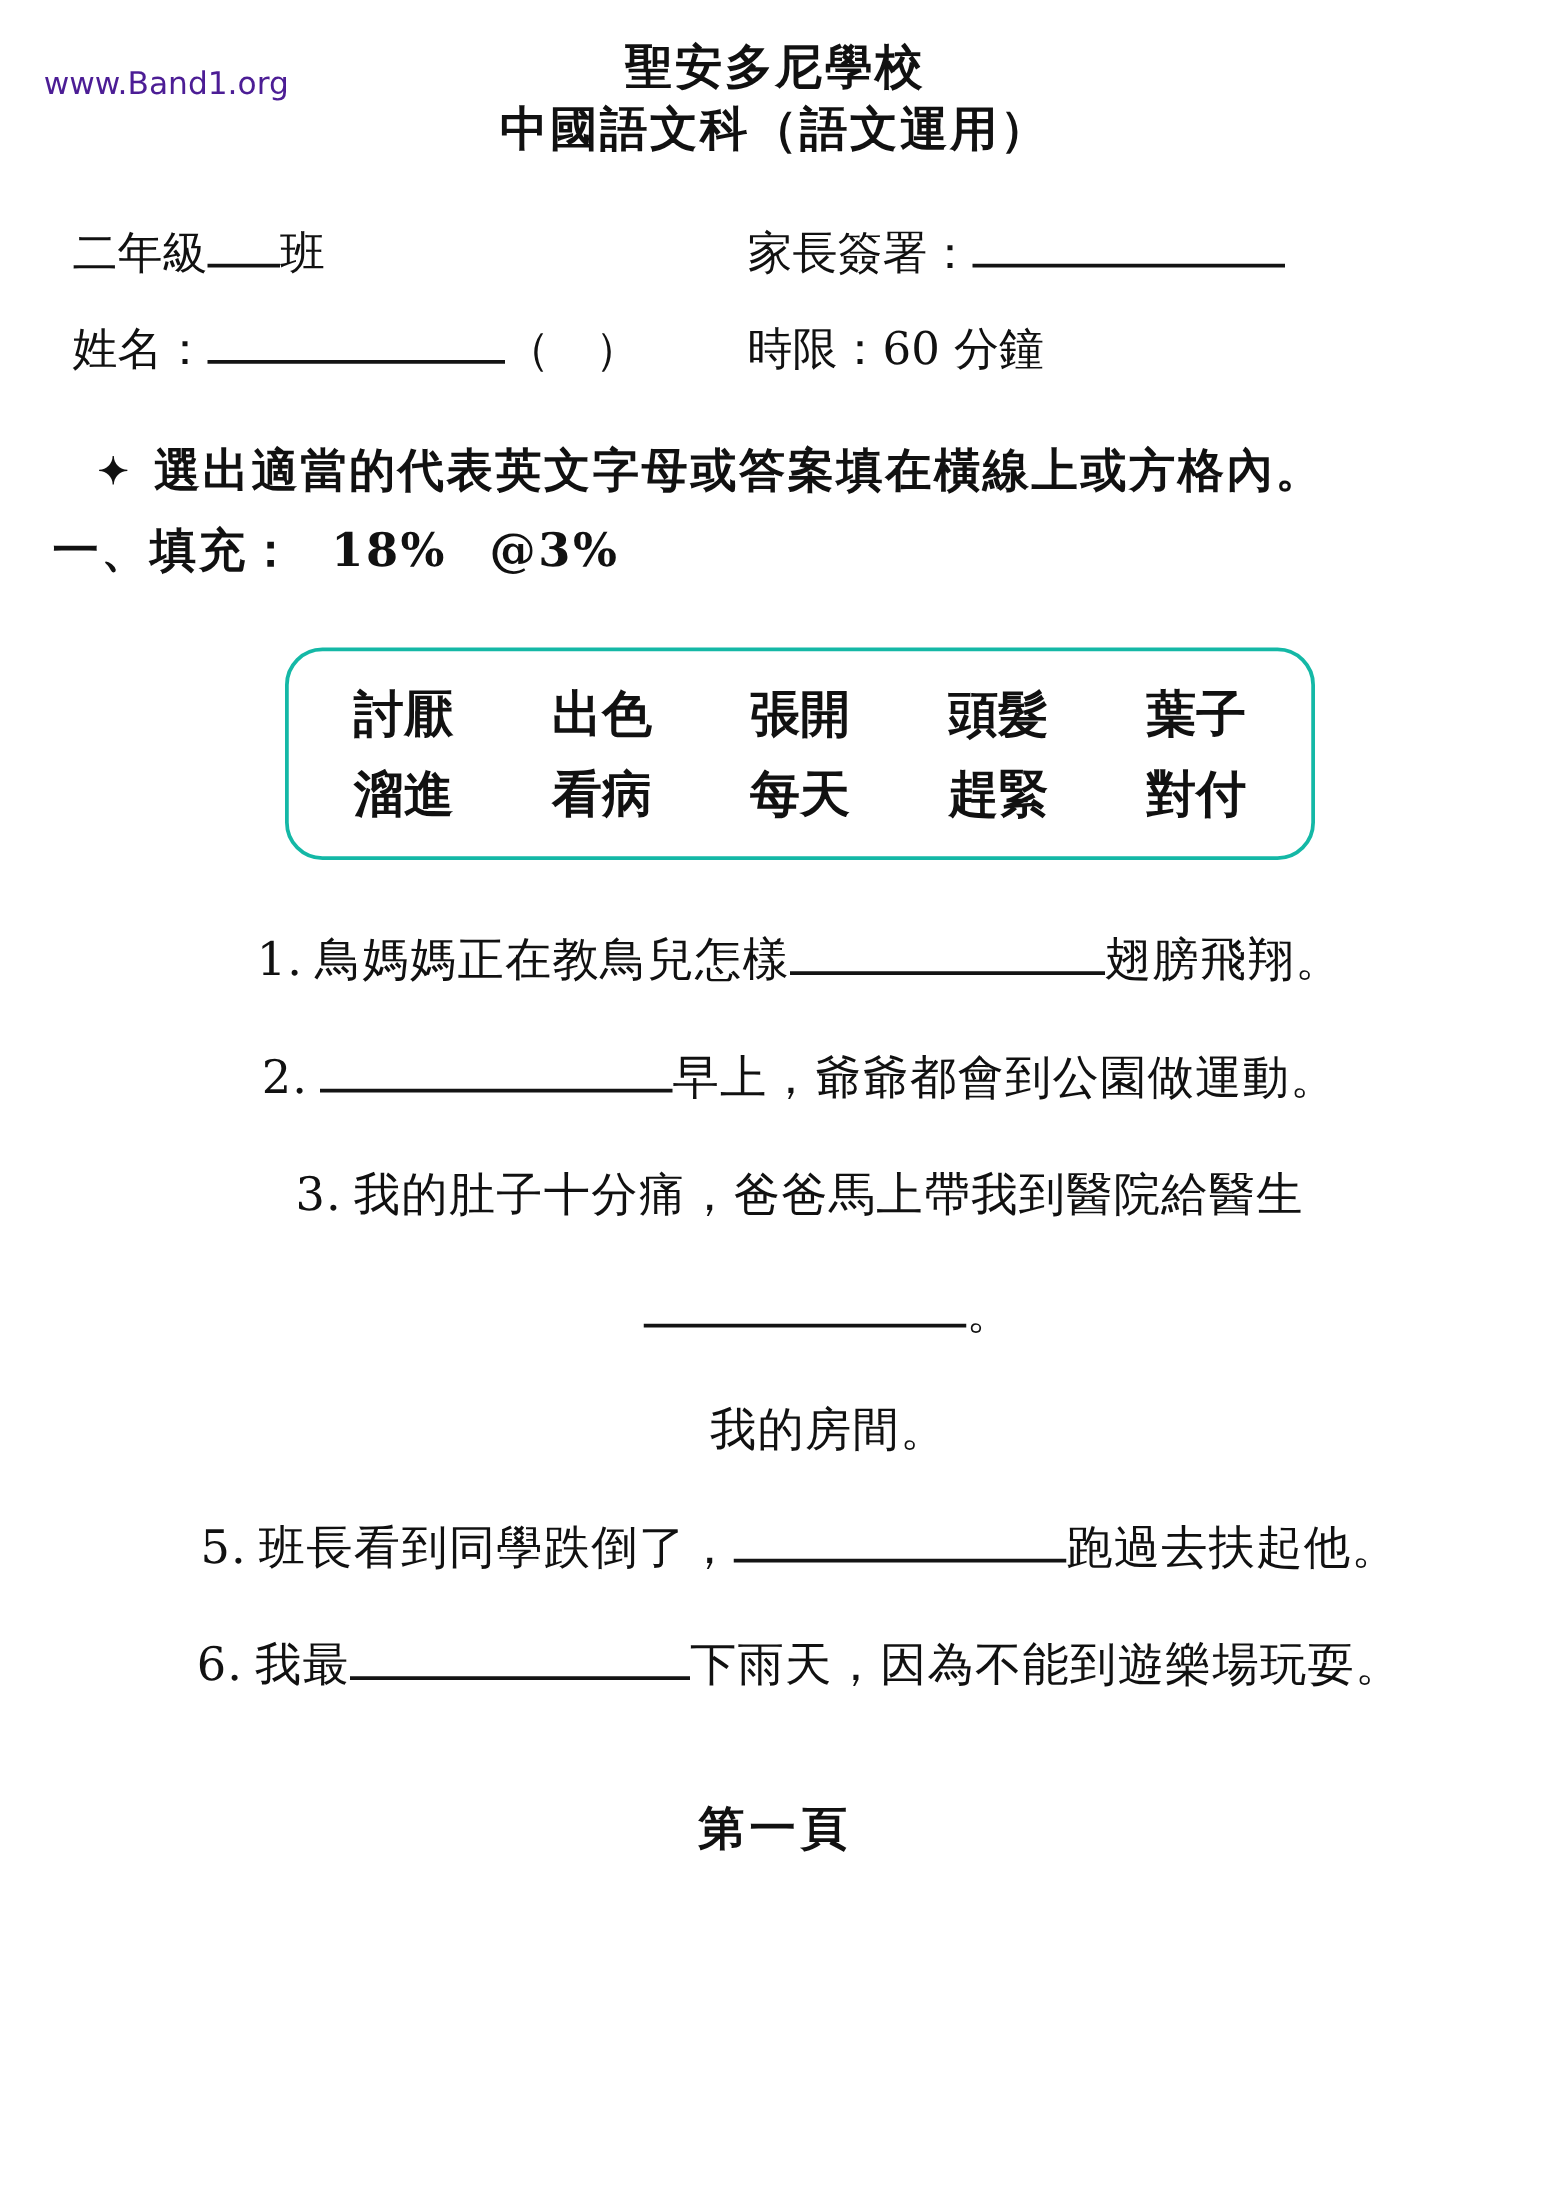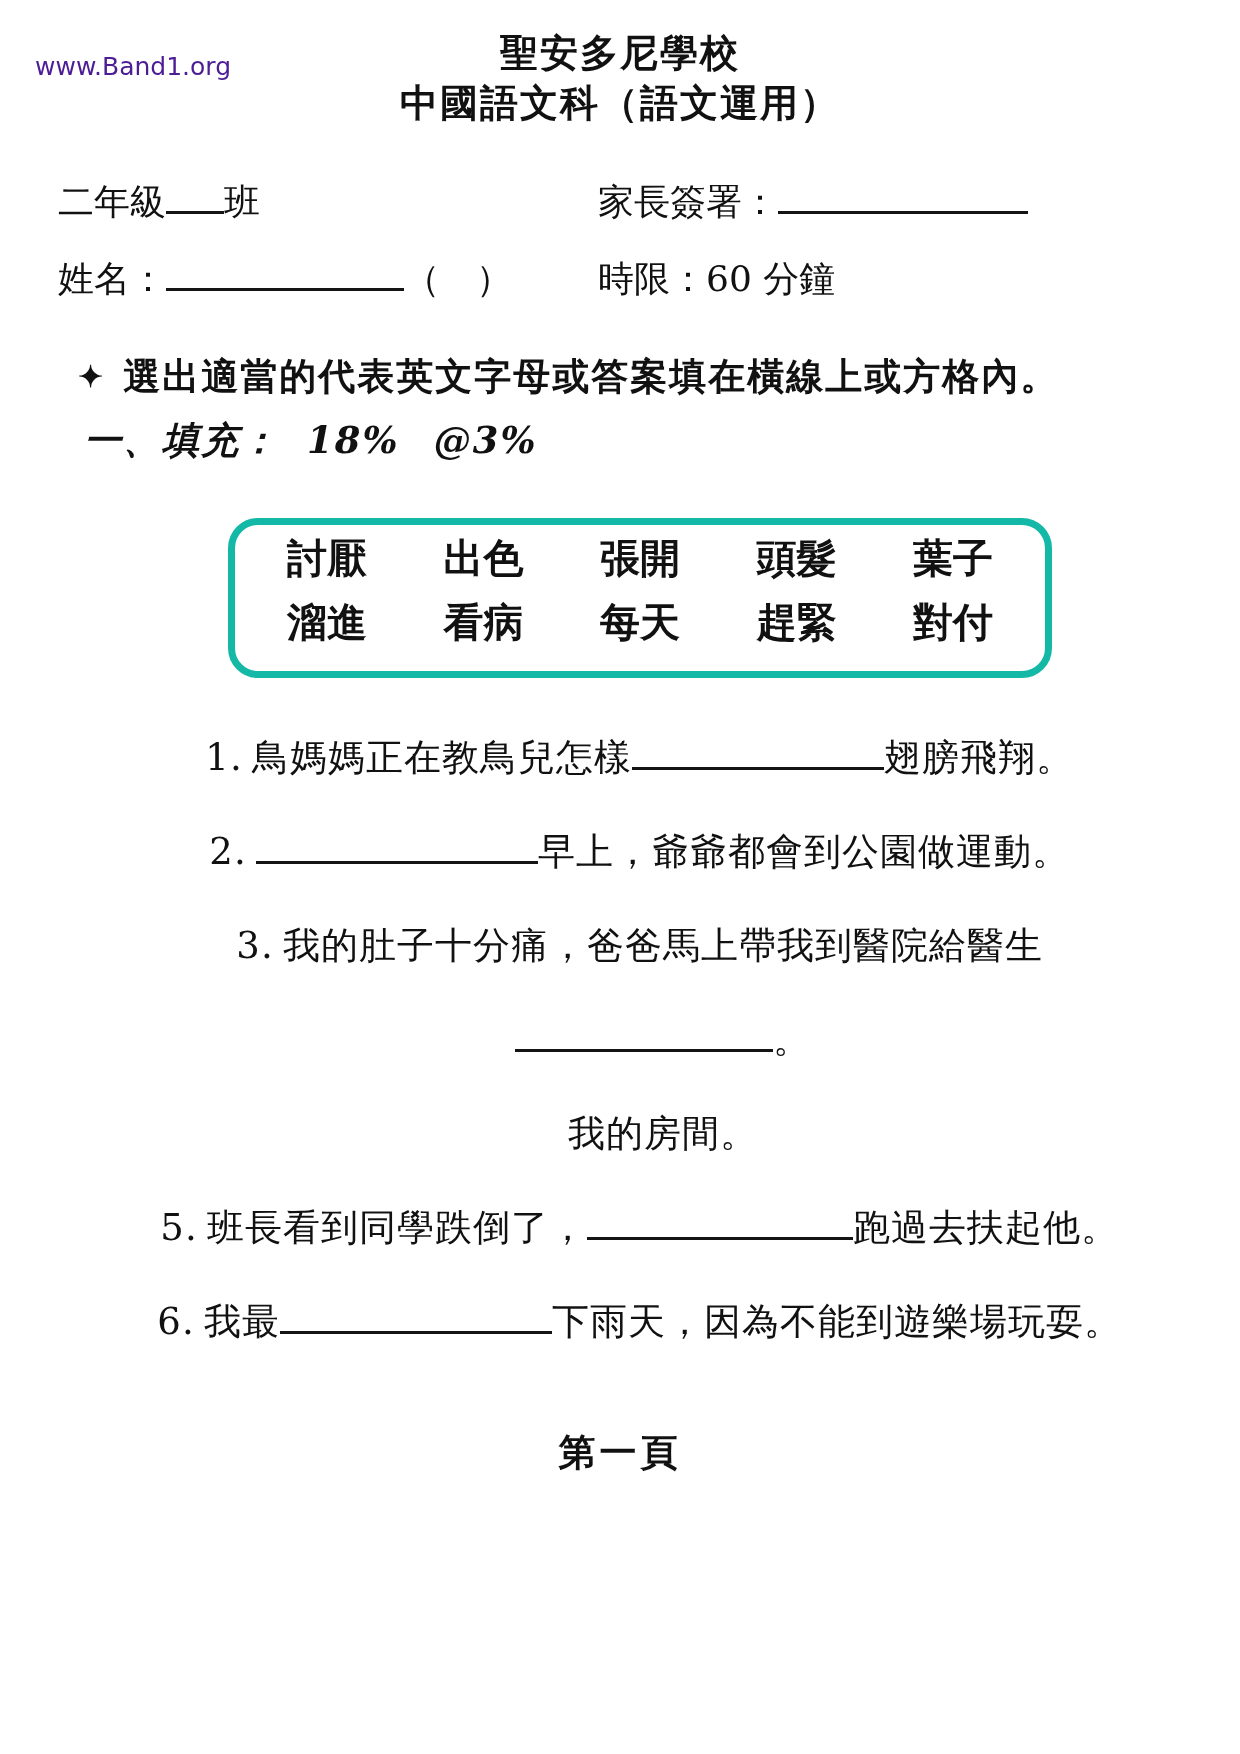--- a/index.html
+++ b/index.html
@@ -60,35 +60,34 @@
     letter-spacing: 2px;
   }
   .instr-bullet {
     display: inline-block;
     margin-right: 18px;
     font-size: 30px;
     transform: translateY(-2px);
   }
   .section-line {
     margin-top: 14px;
-    margin-left: 84px;
+    margin-left: 42px;
     font-size: 37px;
     font-weight: 600;
     letter-spacing: 2px;
-    font-style: italic;
   }
   .section-marks { margin-left: 28px; }
   .section-per   { margin-left: 34px; }
   .wordbank {
     margin-top: 52px;
     margin-left: 228px;
     width: 824px;
-    border: 7px solid #14b8a6;
+    border: 3px solid #14b8a6;
     border-radius: 30px;
-    padding: 10px 52px 26px 52px;
+    padding: 28px 52px 26px 52px;
   }
   .wordbank-row {
     display: flex;
     justify-content: space-between;
     font-size: 40px;
     font-weight: 700;
     line-height: 46px;
   }
   .wordbank-row + .wordbank-row { margin-top: 18px; }
   .questions {

